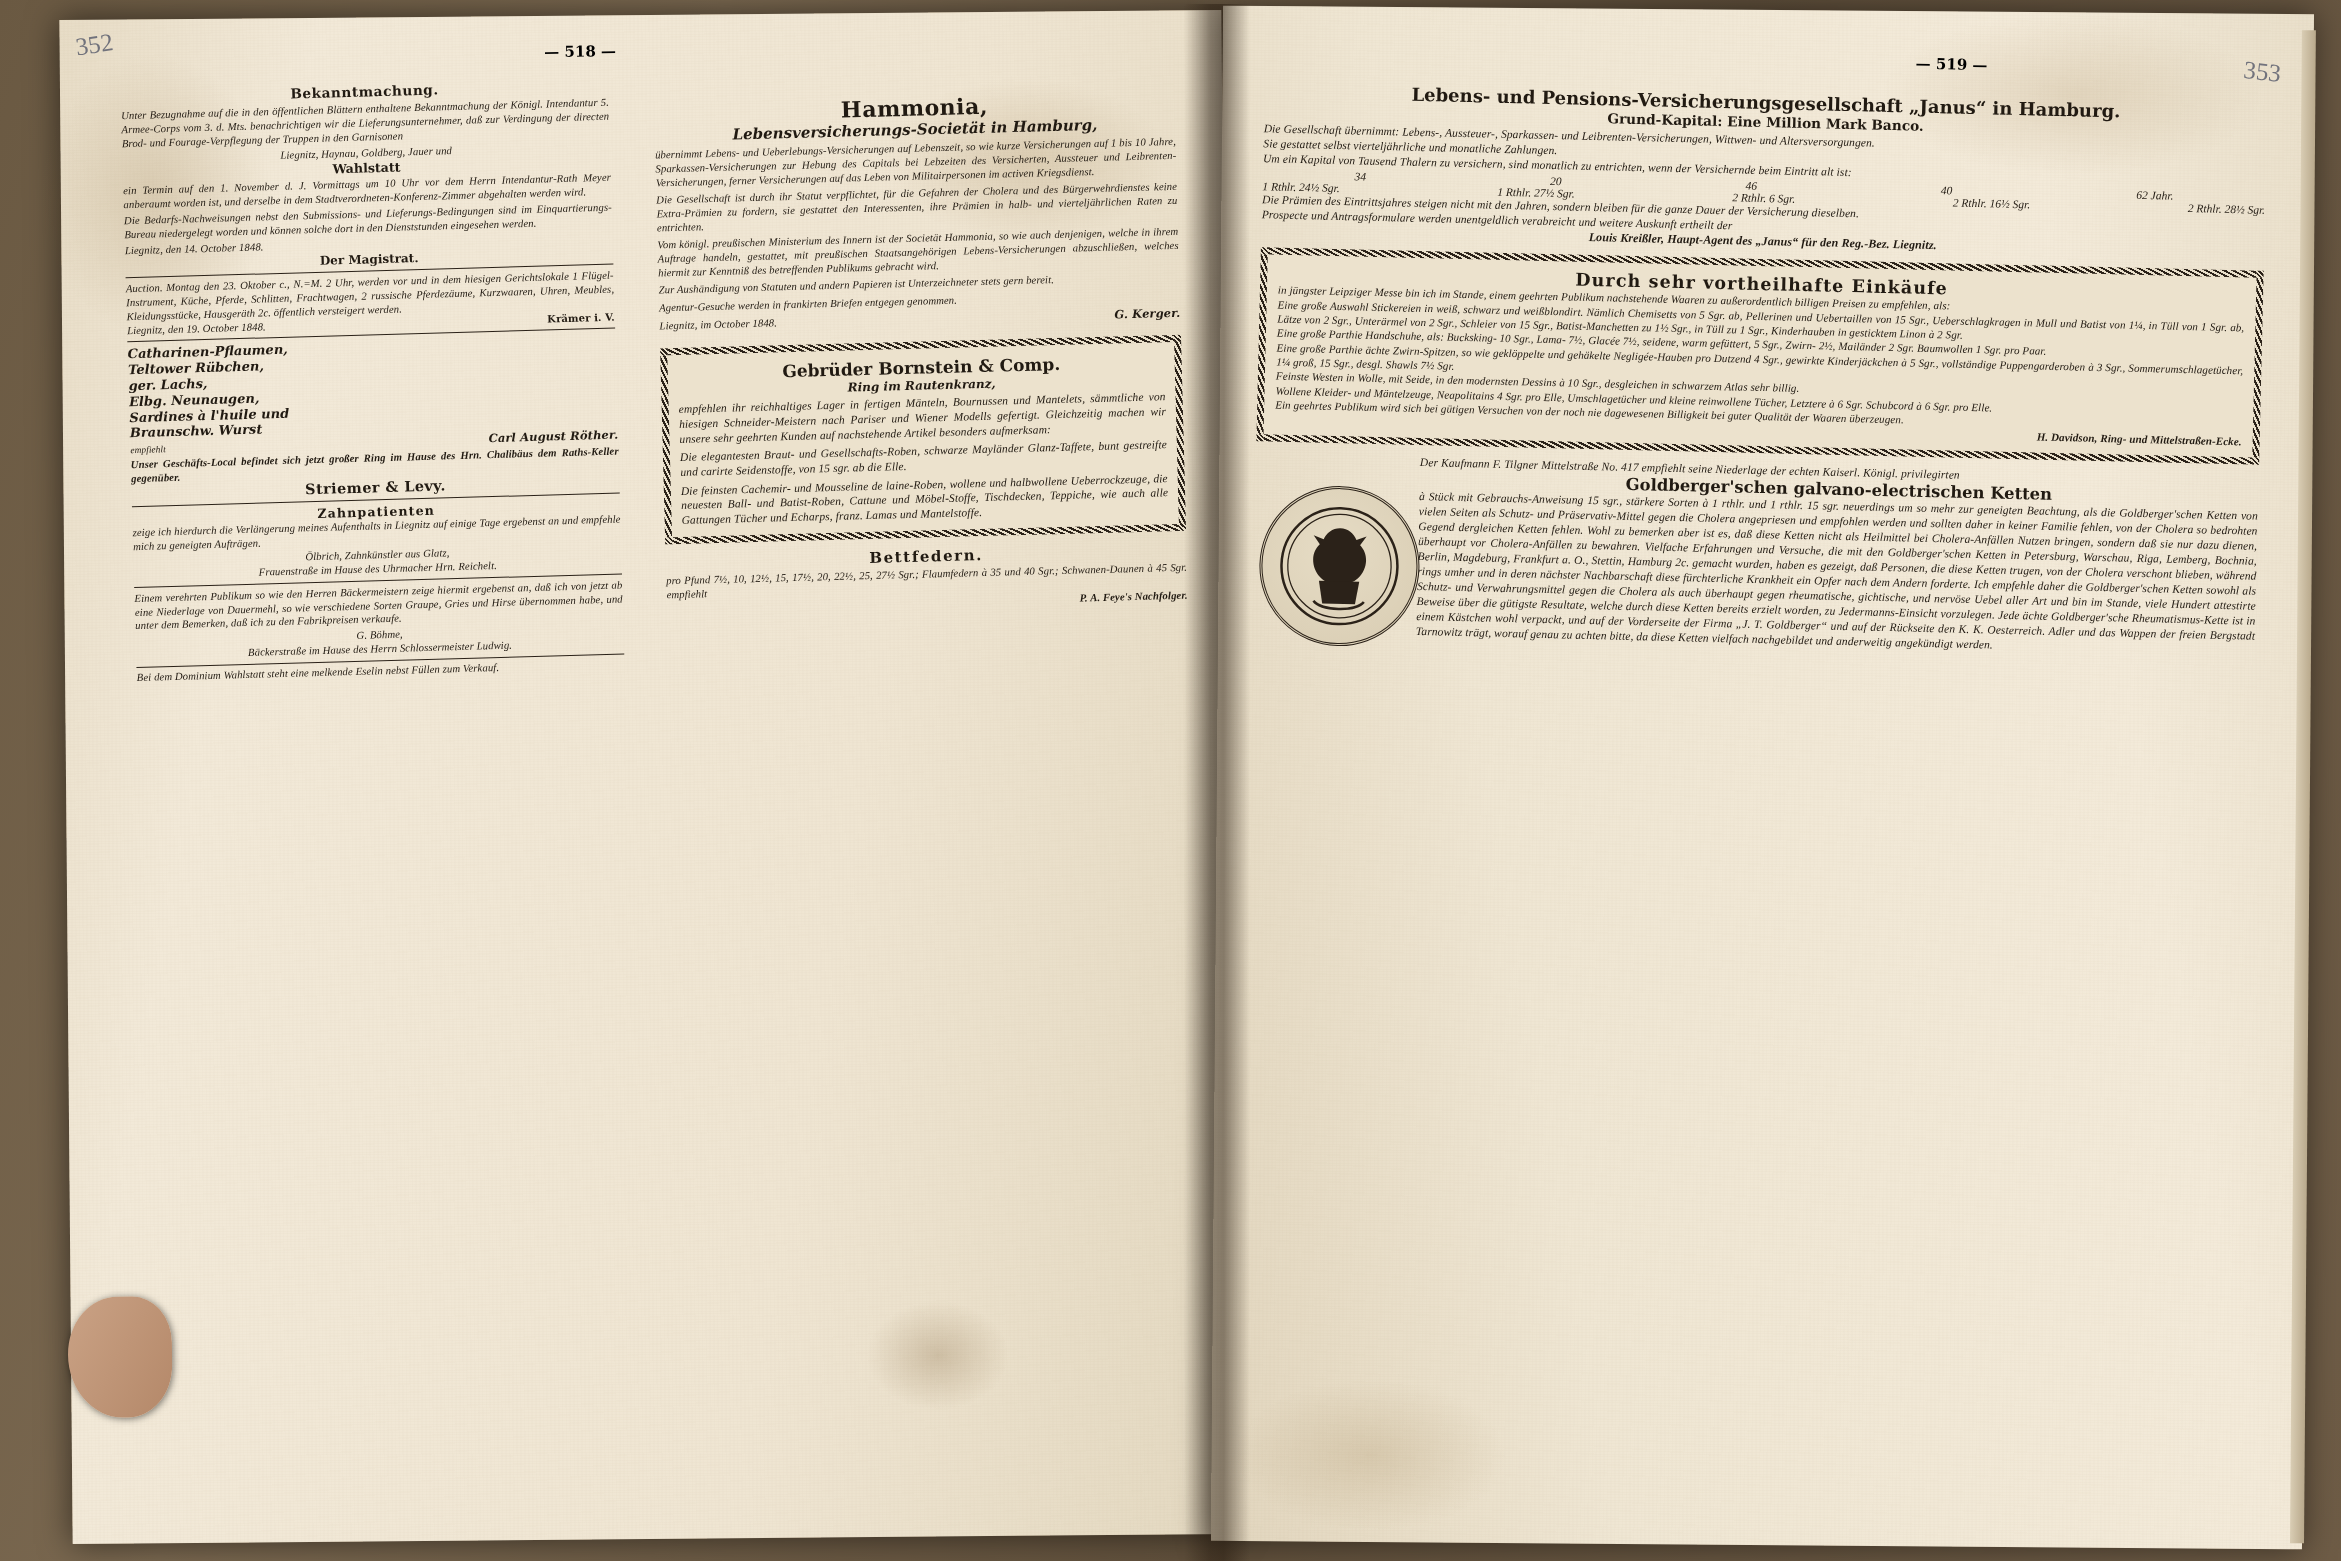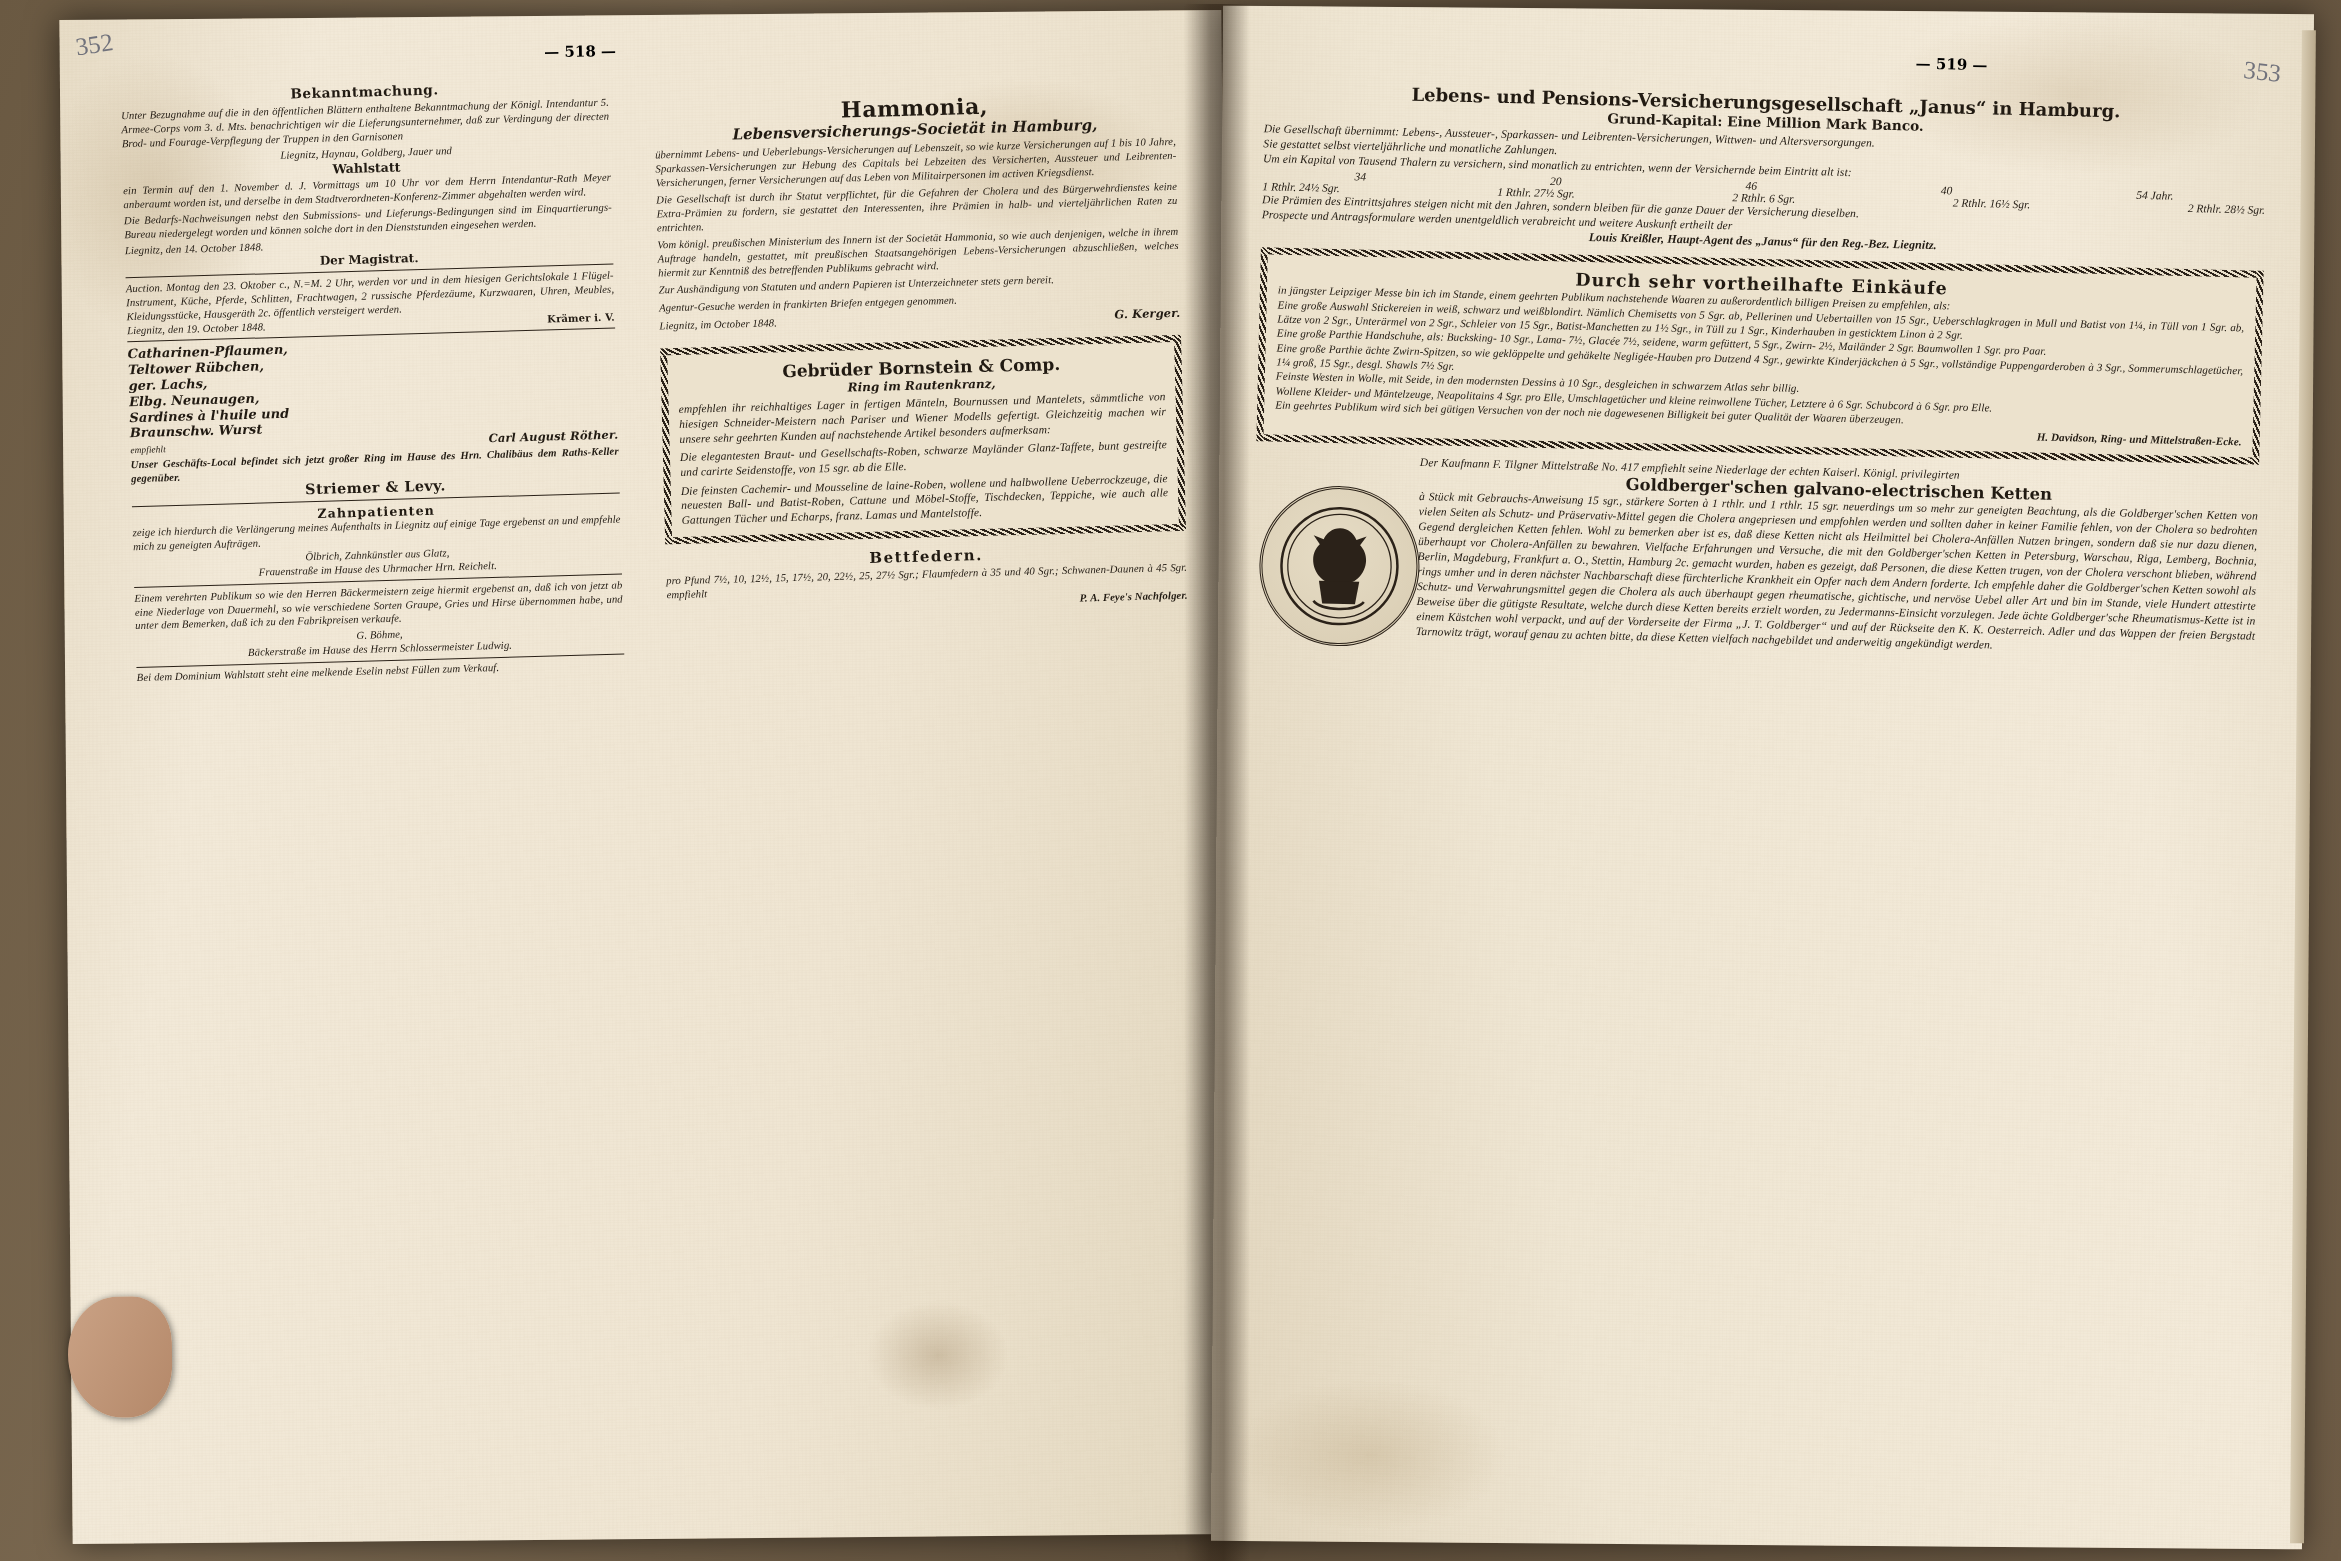--- a/index.html
+++ b/index.html
@@ -165,21 +165,21 @@
         <div class="hd" style="font-size:13.7px;margin-top:1.1px;">Grund-Kapital: Eine Million Mark Banco.</div>
         <div class="body-t" style="margin-top:3.3px;font-size:11.5px;">Die Gesellschaft übernimmt: Lebens-, Aussteuer-, Sparkassen- und Leibrenten-Versicherungen, Wittwen- und Altersversorgungen.</div>
         <div class="body-t" style="font-size:11.5px;">Sie gestattet selbst vierteljährliche und monatliche Zahlungen.</div>
         <div class="body-t" style="font-size:11.5px;">Um ein Kapital von Tausend Thalern zu versichern, sind monatlich zu entrichten, wenn der Versichernde beim Eintritt alt ist:</div>
 
         <div style="display:flex;justify-content:space-around;font-style:italic;font-size:11.5px;margin-top:2.2px;">
           <span>34</span>
           <span>20</span>
           <span>46</span>
           <span>40</span>
-          <span>54 Jahr.</span>
+          <span>62 Jahr.</span>
         </div>
         <div style="display:flex;justify-content:space-between;font-style:italic;font-size:11.5px;">
           <span>1 Rthlr. 24½ Sgr.</span>
           <span>1 Rthlr. 27½ Sgr.</span>
           <span>2 Rthlr. 6 Sgr.</span>
           <span>2 Rthlr. 16½ Sgr.</span>
           <span>2 Rthlr. 28½ Sgr.</span>
         </div>
         <div class="body-t" style="font-size:11.5px;">Die Prämien des Eintrittsjahres steigen nicht mit den Jahren, sondern bleiben für die ganze Dauer der Versicherung dieselben.</div>
         <div class="body-t" style="font-size:11.5px;">Prospecte und Antragsformulare werden unentgeldlich verabreicht und weitere Auskunft ertheilt der</div>

